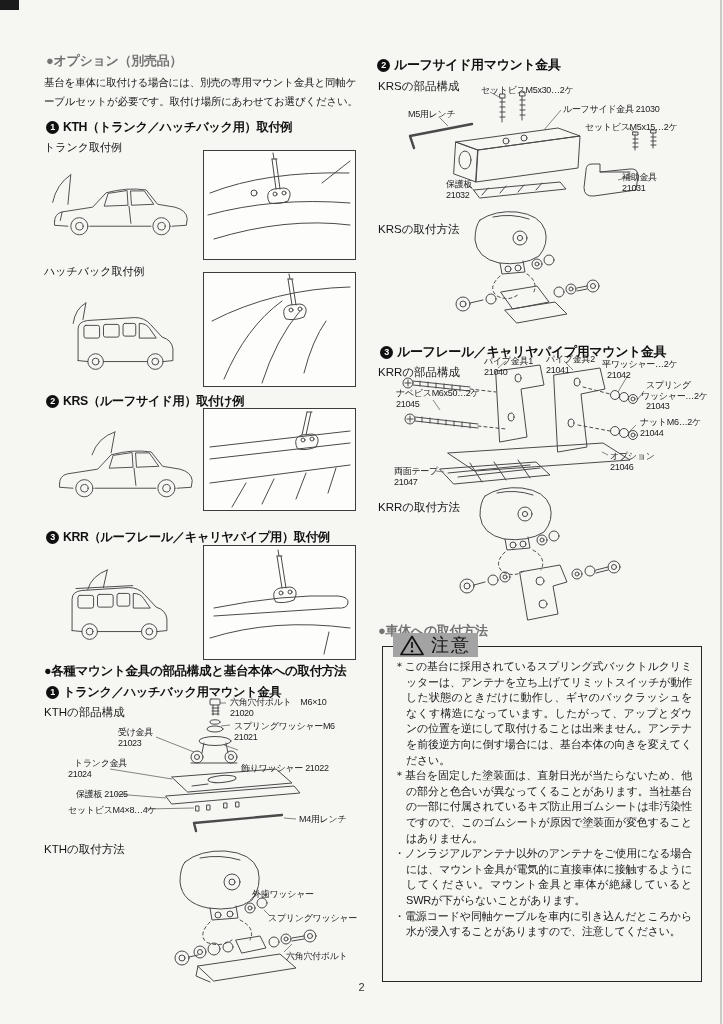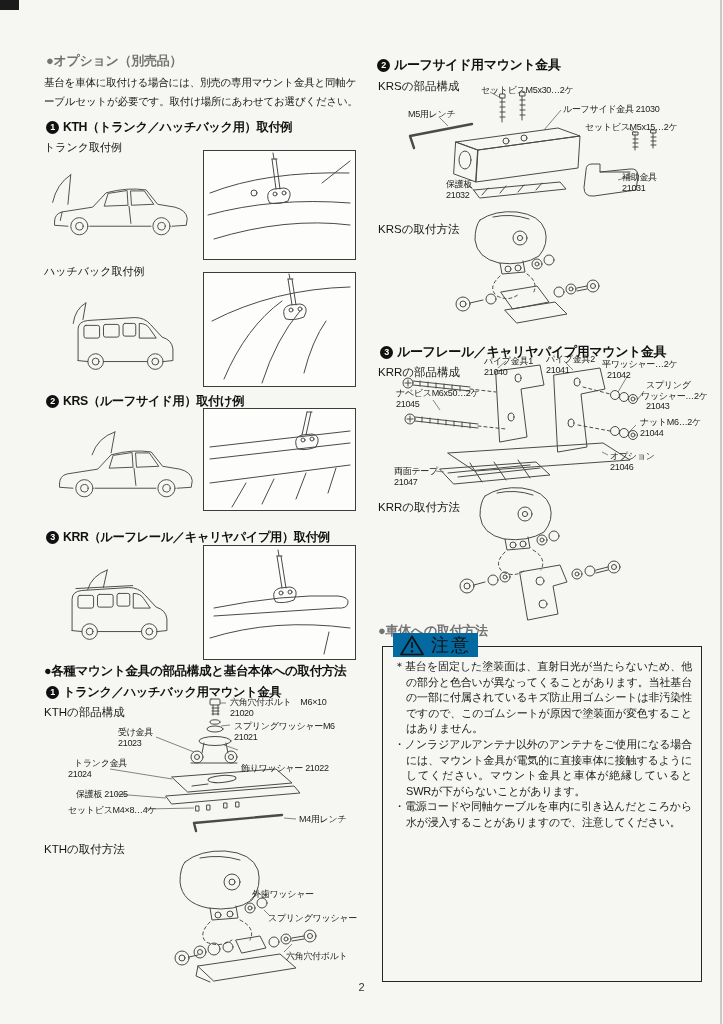--- a/index.html
+++ b/index.html
@@ -23,21 +23,21 @@
         margin-right:4px;vertical-align:1px;}
   .obox{position:absolute;border:1.3px solid #3c3c3c;background:#fdfdfb;}
   .diag{position:absolute;}
   .diag svg{position:absolute;left:0;top:0;}
   .ln{stroke:#4a4a4a;stroke-width:1;fill:none;stroke-linecap:round;stroke-linejoin:round;}
   .ld{stroke:#666;stroke-width:0.8;fill:none;}
   .caution-box{
     position:absolute;border:1.6px solid #262626;background:transparent;
   }
   .caution-title{
-    position:absolute;top:-14px;left:10px;background:#0369a1;padding:0 7px;
+    position:absolute;top:-14px;left:10px;background:#a3a3a3;padding:0 7px;
     display:flex;align-items:center;gap:7px;text-align:right;
   }
   .caution-title .txt{font-size:18px;color:#111;letter-spacing:2px;}
   .citem{font-size:11px;line-height:15.6px;text-align:justify;padding-left:12px;
          text-indent:-12px;color:#1a1a1a;letter-spacing:-0.2px;}
   .cbody{position:absolute;left:11px;right:9px;top:12px;}
   .pageno{position:absolute;width:100%;text-align:center;font-size:11px;color:#333;}
   .artifact-tl{position:absolute;left:0;top:0;width:19px;height:10px;background:#1b1b1b;}
   .artifact-right{position:absolute;left:720px;top:0;width:2px;height:100%;background:#c9c9c5;}
 </style>
@@ -495,19 +495,20 @@
 <div class="caution-box" style="left:382px;top:646px;width:318px;height:334px;">
   <div class="caution-title">
     <svg width="24" height="21" viewBox="0 0 24 21">
       <path d="M12,1.5 L23,19.5 L1,19.5 Z" fill="none" stroke="#111" stroke-width="1.7" stroke-linejoin="round"></path>
       <line x1="12" y1="7" x2="12" y2="13" stroke="#111" stroke-width="1.7"></line>
       <circle cx="12" cy="16.2" r="1.2" fill="#111"></circle>
     </svg>
     <span class="txt">注意</span>
   </div>
   <div class="cbody">
+    <div class="citem"><span>＊</span><span>この基台に採用されているスプリング式バックトルクリミッターは、アンテナを立ち上げてリミットスイッチが動作した状態のときだけに動作し、ギヤのバックラッシュをなくす構造になっています。したがって、アップとダウンの位置を逆にして取付けることは出来ません。アンテナを前後逆方向に倒す場合には、基台本体の向きを変えてください。</span></div>
     <div class="citem"><span>＊</span><span>基台を固定した塗装面は、直射日光が当たらないため、他の部分と色合いが異なってくることがあります。当社基台の一部に付属されているキズ防止用ゴムシートは非汚染性ですので、このゴムシートが原因で塗装面が変色することはありません。</span></div>
     <div class="citem"><span>・</span><span>ノンラジアルアンテナ以外のアンテナをご使用になる場合には、マウント金具が電気的に直接車体に接触するようにしてください。マウント金具と車体が絶縁しているとSWRが下がらないことがあります。</span></div>
     <div class="citem"><span>・</span><span>電源コードや同軸ケーブルを車内に引き込んだところから水が浸入することがありますので、注意してください。</span></div>
   </div>
 </div>
 
 <div class="pageno" style="top:981px;">2</div>
 
 </body></html>

